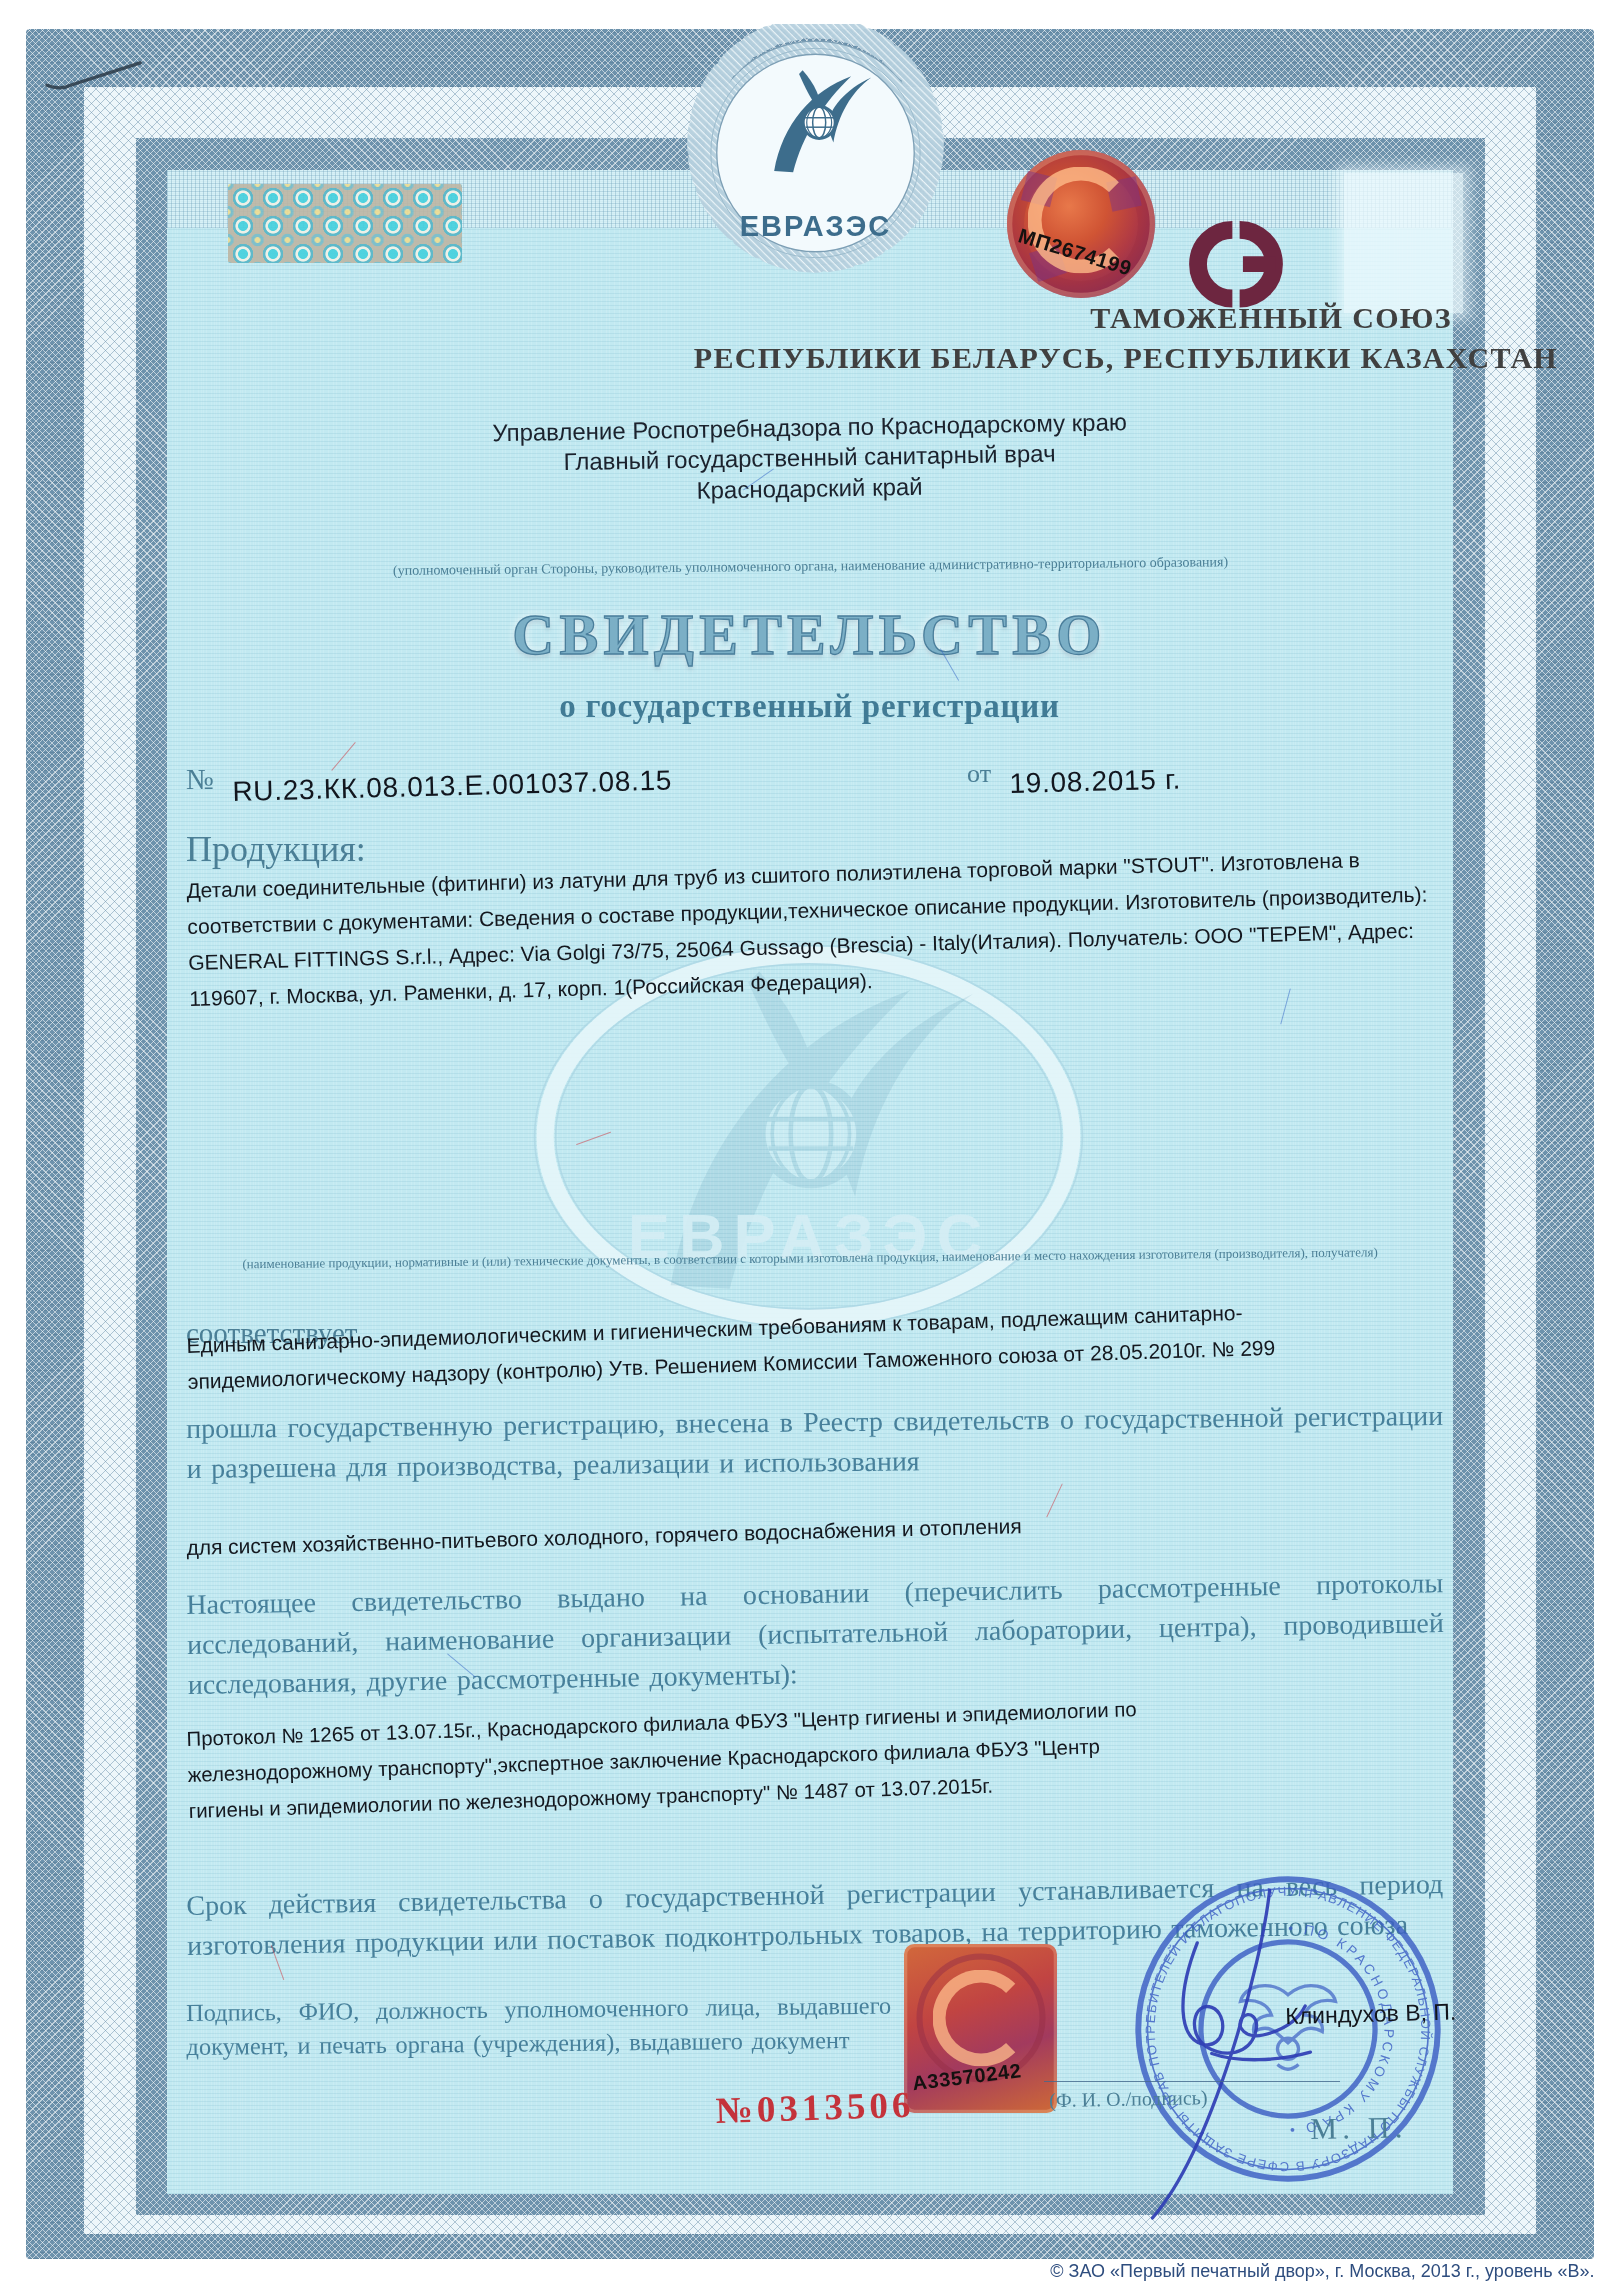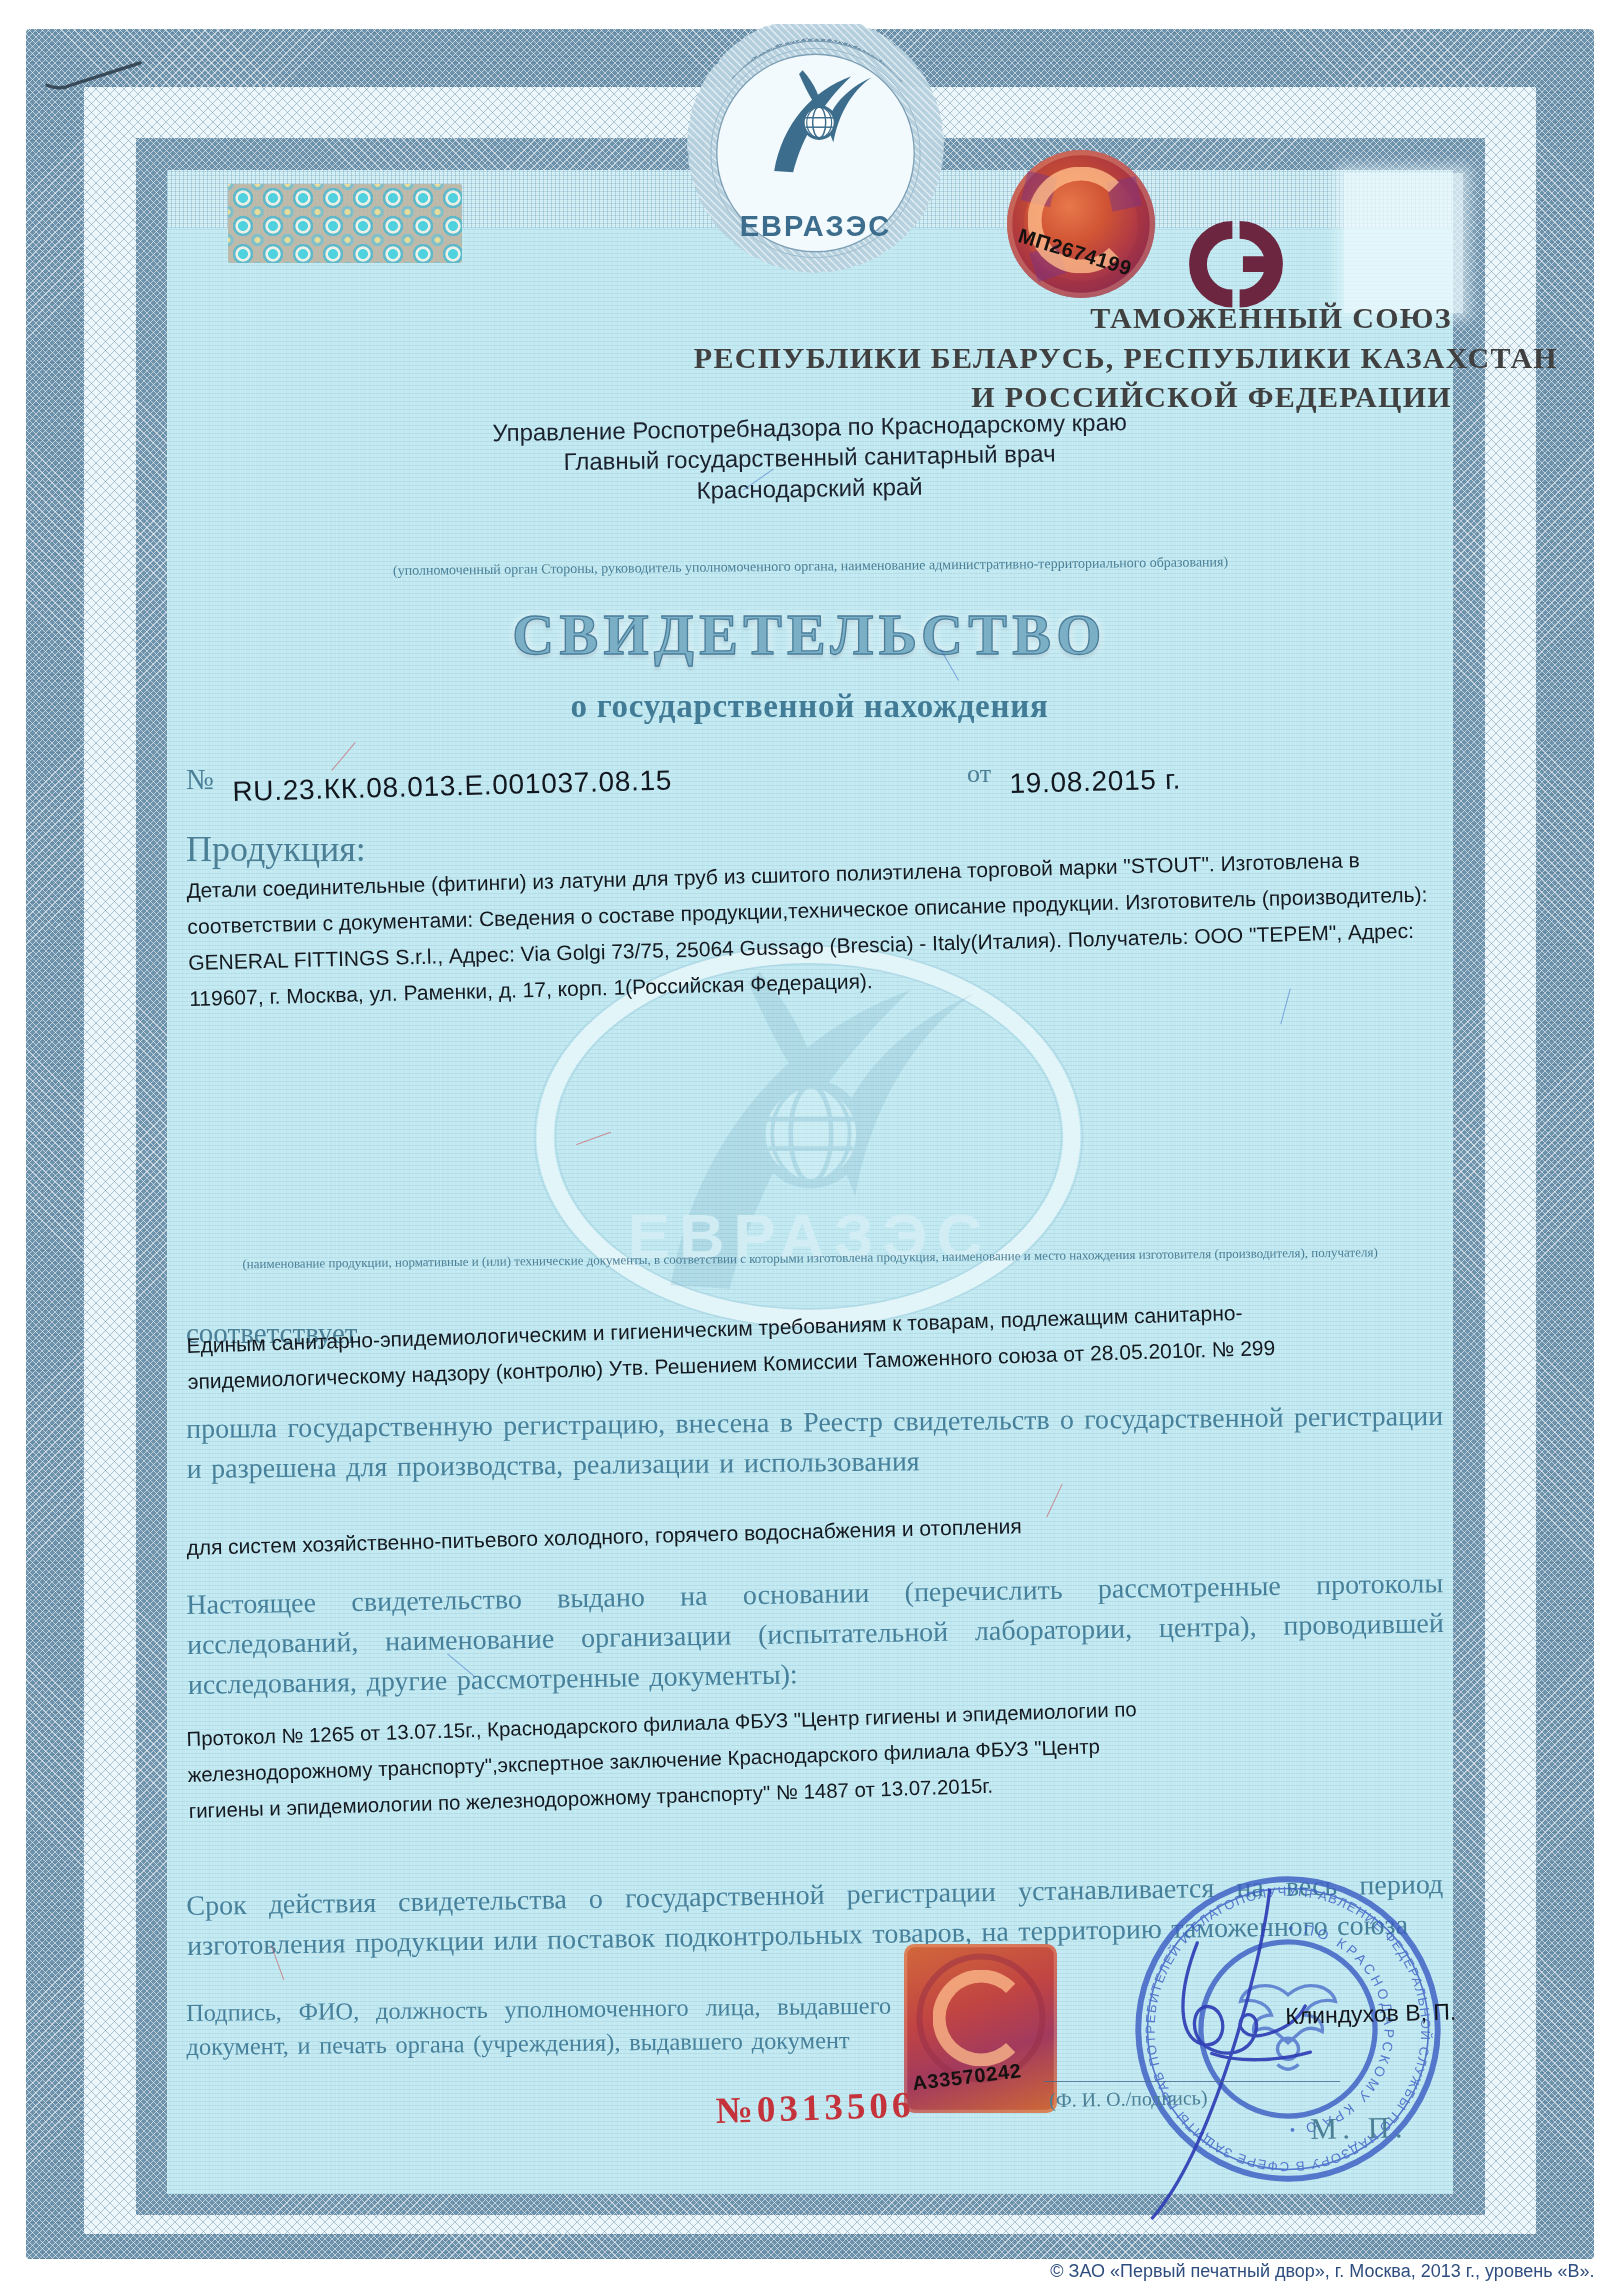--- a/index.html
+++ b/index.html
@@ -169,30 +169,29 @@
   </svg>
 
   <div class="light-patch"></div>
 
   <svg class="abs" style="left:40px;top:51px;" width="119" height="46" viewBox="0 0 180 70">
     <path d="M10 52 C 26 58 36 58 46 52 L 152 18" fill="none" stroke="#2b3947" stroke-width="5" stroke-linecap="round" opacity=".85"></path>
   </svg>
 
   <div class="abs union center" style="left:167px;top:303px;width:1285px;">ТАМОЖЕННЫЙ СОЮЗ</div>
   <div class="abs union center" style="left:167px;top:343px;width:1391px;font-size:30px;">РЕСПУБЛИКИ БЕЛАРУСЬ, РЕСПУБЛИКИ КАЗАХСТАН</div>
-  <div class="abs union center" style="left:167px;top:382px;width:1285px;font-size:30px;">И РОССИЙСКОЙ ФЕДЕРАЦИИ</div>
 
   <div class="abs sans auth center rB" style="left:167px;top:427px;width:1285px;">Управление Роспотребнадзора по Краснодарскому краю</div>
   <div class="abs sans auth center rB" style="left:167px;top:457px;width:1285px;">Главный государственный санитарный врач</div>
   <div class="abs sans auth center rB" style="left:167px;top:488px;width:1285px;">Краснодарский край</div>
 
   <div class="abs finenote center rC" style="left:198px;top:565px;width:1225px;">(уполномоченный орган Стороны, руководитель уполномоченного органа, наименование административно-территориального образования)</div>
 
   <div class="abs big-title center" style="left:167px;top:601px;width:1285px;">СВИДЕТЕЛЬСТВО</div>
-  <div class="abs sub-title center" style="left:167px;top:688px;width:1285px;">о государственной нахождения</div>
+  <div class="abs sub-title center" style="left:167px;top:688px;width:1285px;">о государственный регистрации</div>
 
   <div class="abs lbl-teal" style="left:186px;top:763px;">№</div>
   <div class="abs sans num-black rA" style="left:232px;top:776px;">RU.23.КК.08.013.Е.001037.08.15</div>
   <div class="abs lbl-teal" style="left:967px;top:759px;font-size:26px;">от</div>
   <div class="abs sans num-black rA" style="left:1009px;top:768px;">19.08.2015 г.</div>
 
   <div class="abs lbl-teal" style="left:186px;top:828px;font-size:36px;">Продукция:</div>
   <div class="abs sans para-black rA" style="left:186px;top:873px;width:1255px;">Детали соединительные (фитинги) из латуни для труб из сшитого полиэтилена торговой марки "STOUT". Изготовлена в соответствии с документами: Сведения о составе продукции,техническое описание продукции. Изготовитель (производитель): GENERAL FITTINGS S.r.l., Адрес: Via Golgi 73/75, 25064 Gussago (Brescia) - Italy(Италия).  Получатель: ООО "ТЕРЕМ", Адрес: 119607, г. Москва, ул. Раменки, д. 17, корп. 1(Российская Федерация).</div>
 
   <div class="abs finenote center rC" style="left:171px;top:1257px;width:1278px;font-size:13px;">(наименование продукции, нормативные и (или) технические документы, в соответствии с которыми изготовлена продукция, наименование и место нахождения изготовителя (производителя), получателя)</div>

